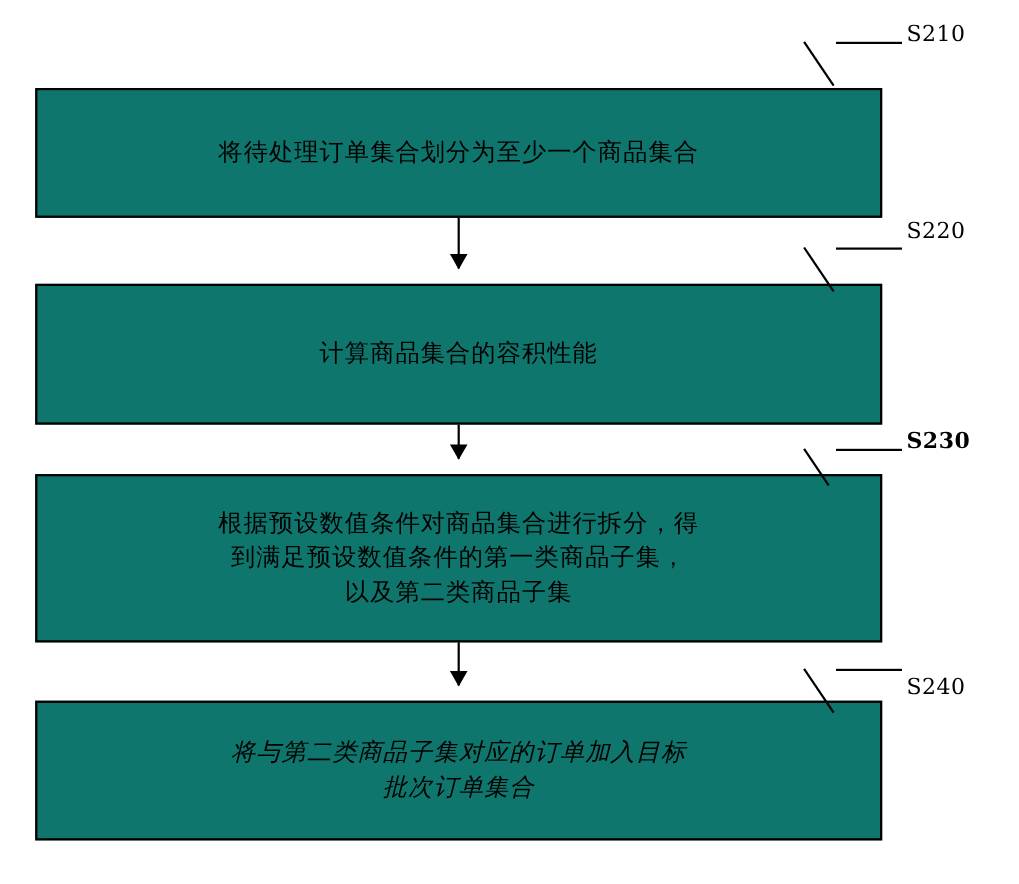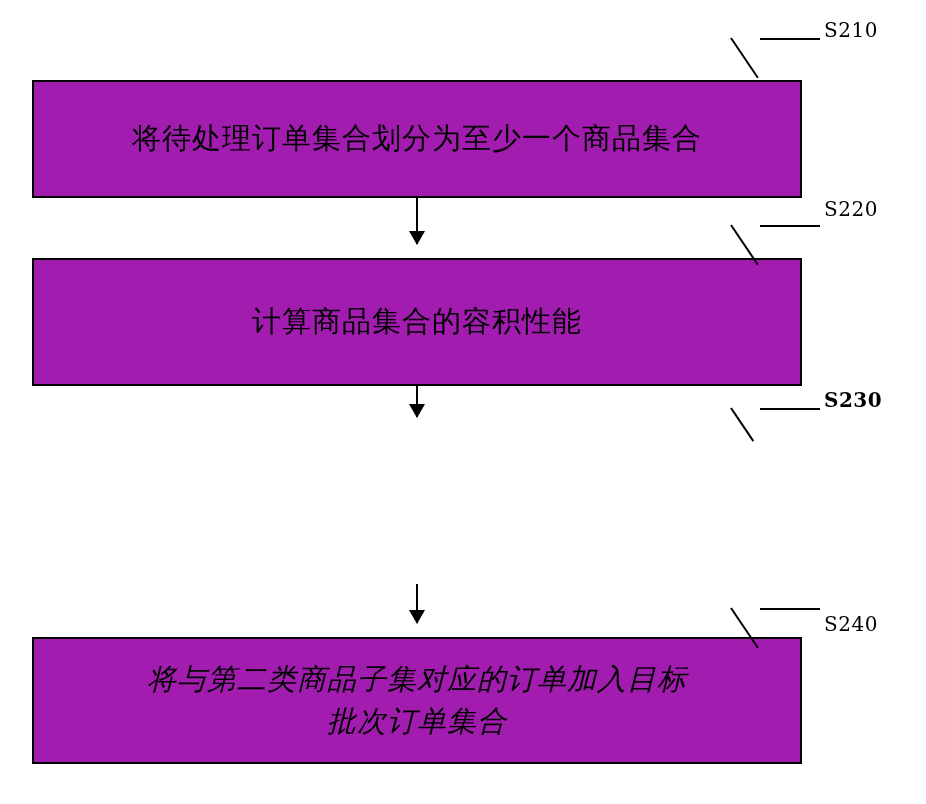--- a/index.html
+++ b/index.html
@@ -18,26 +18,26 @@
     position: relative;
     width: 926px;
     height: 804px;
   }
 
   
   .box {
     position: absolute;
     box-sizing: border-box;
     border: 2px solid #000000;
-    background: #a21caf;
+    background: #0f766e;
     display: flex;
     align-items: center;
     justify-content: center;
     text-align: center;
-    font-size: 29px;
+    font-size: 22px;
     line-height: 1.42;
     letter-spacing: 1px;
     padding: 6px 14px;
   }
   .box-text {
     display: block;
     white-space: pre-line;
   }
 
   #box-s210 { left: 32px;  top: 80px;  width: 770px; height: 118px; }
@@ -119,20 +119,25 @@
 
   <div class="box" id="box-s220">
     <span class="box-text">计算商品集合的容积性能</span>
   </div>
   <div class="leader-diag" id="leader-d-220"></div>
   <div class="leader" id="leader-h-220"></div>
   <div class="step-label" id="label-s220">S220</div>
 
   <div class="arrow" id="arrow-2"></div>
 
+  <div class="box" id="box-s230">
+    <span class="box-text">根据预设数值条件对商品集合进行拆分，得
+到满足预设数值条件的第一类商品子集，
+以及第二类商品子集</span>
+  </div>
   <div class="leader-diag" id="leader-d-230"></div>
   <div class="leader" id="leader-h-230"></div>
   <div class="step-label" id="label-s230">S230</div>
 
   <div class="arrow" id="arrow-3"></div>
 
   <div class="box" id="box-s240">
     <span class="box-text">将与第二类商品子集对应的订单加入目标
 批次订单集合</span>
   </div>

